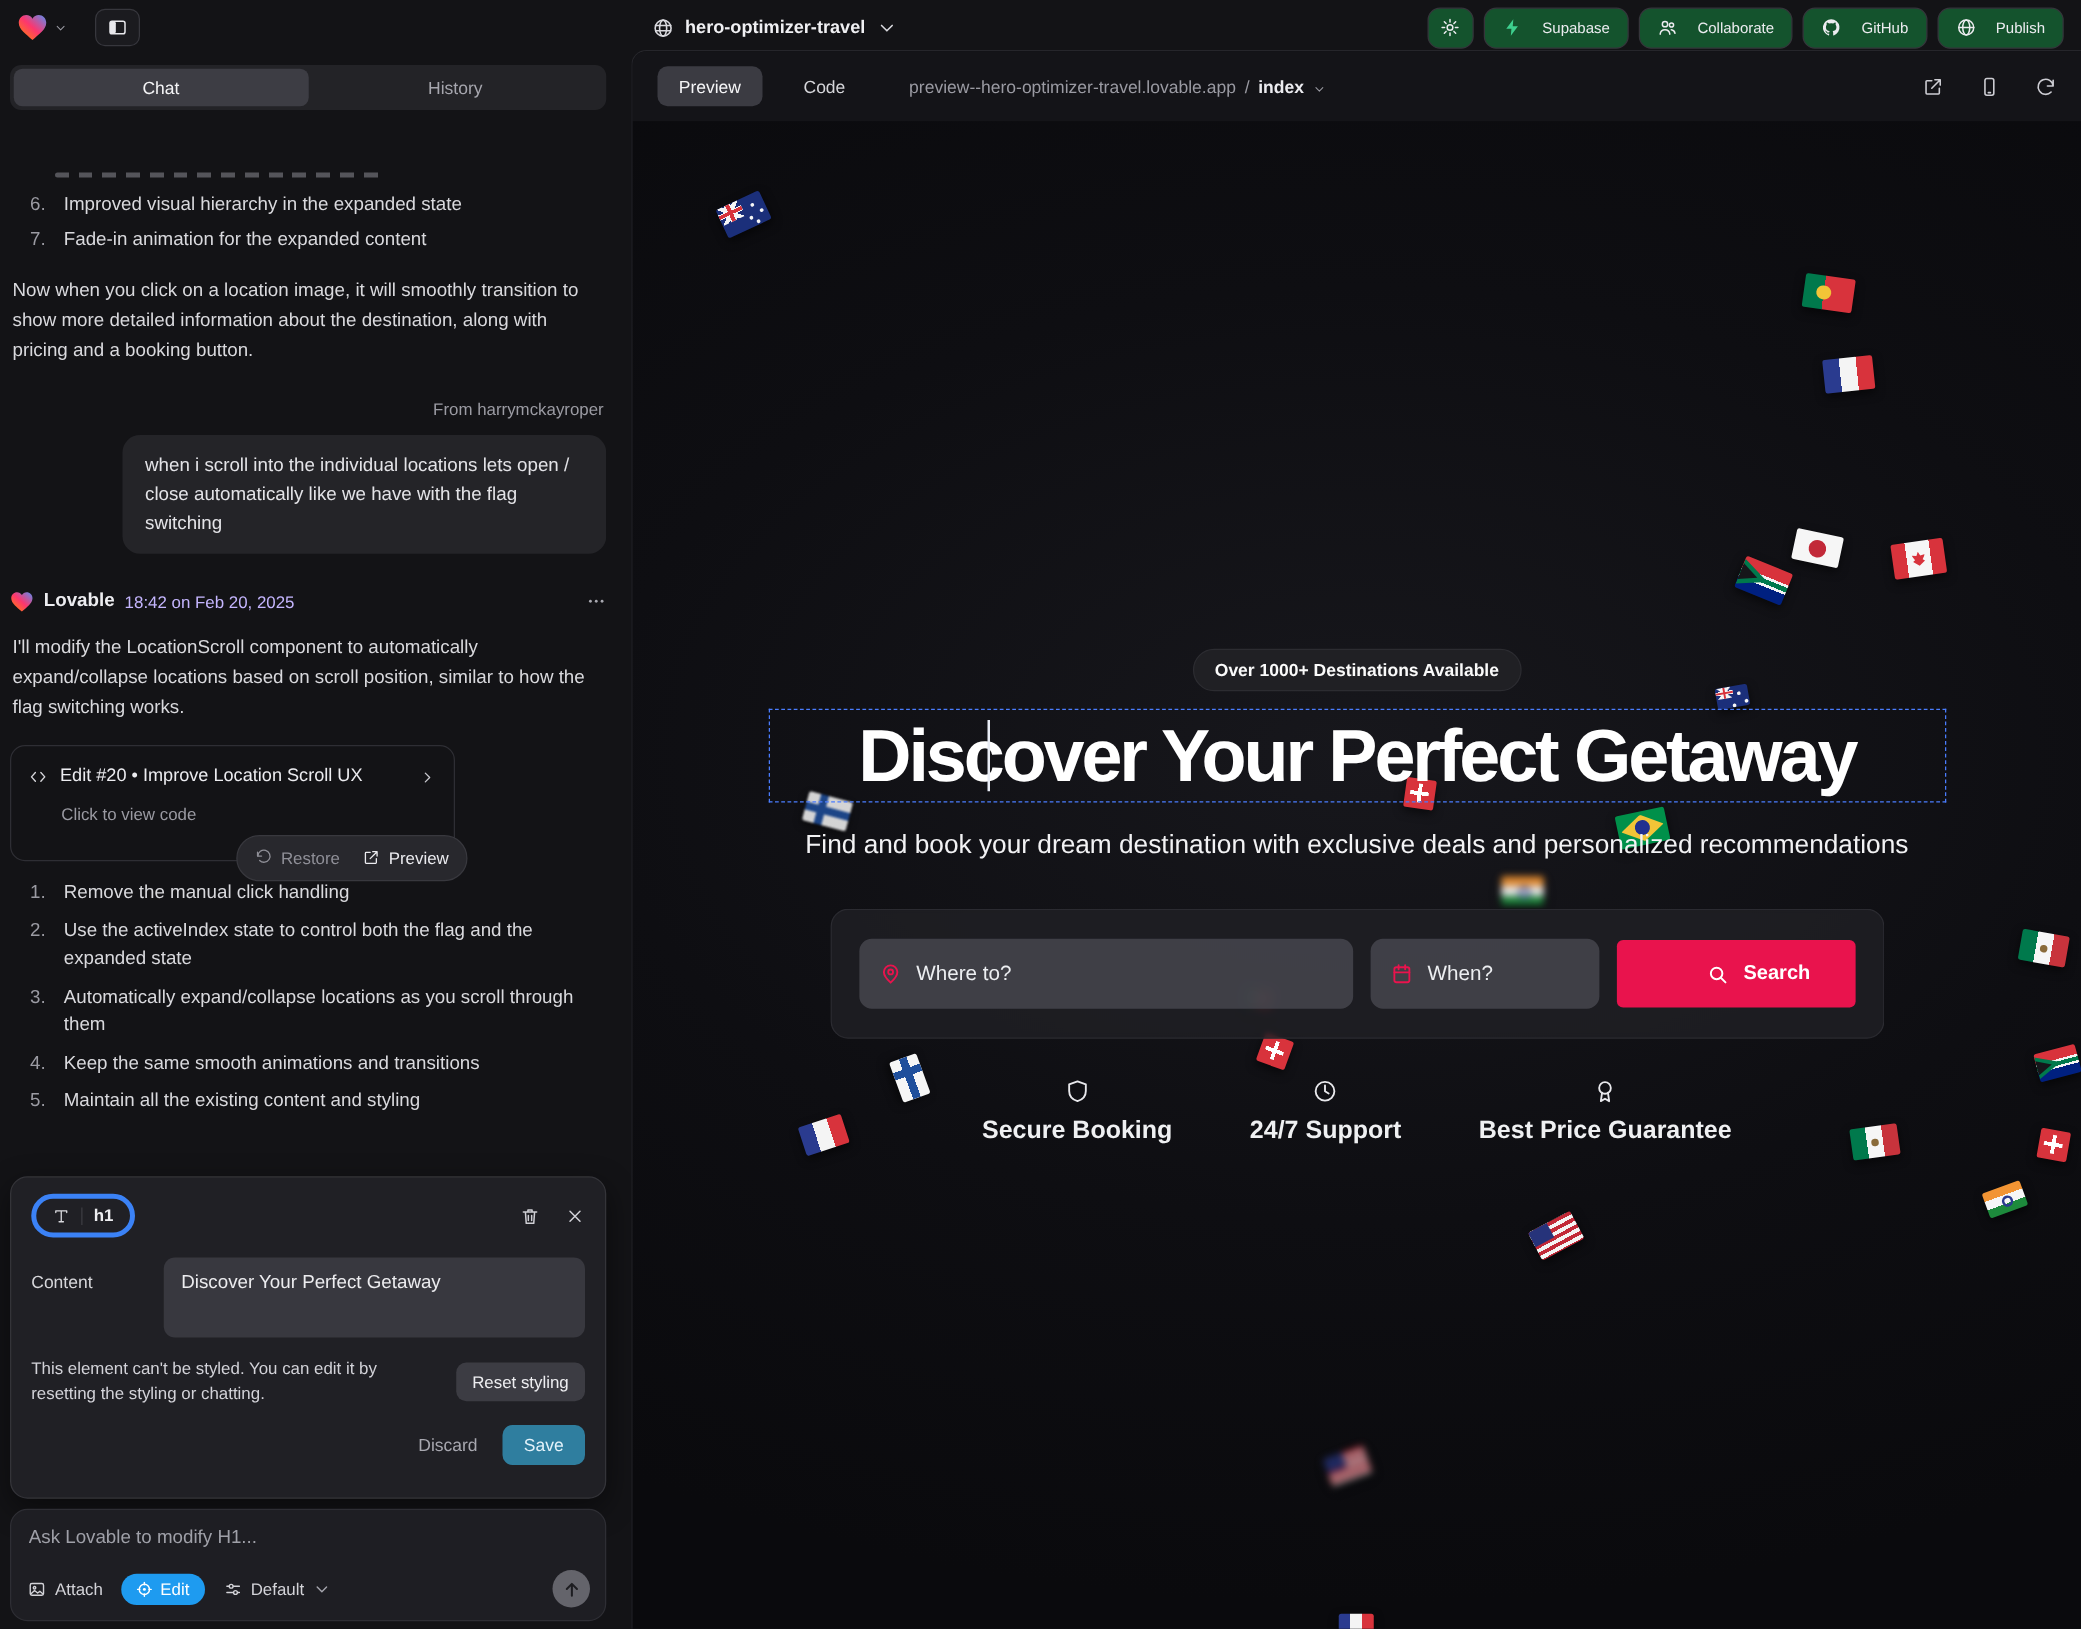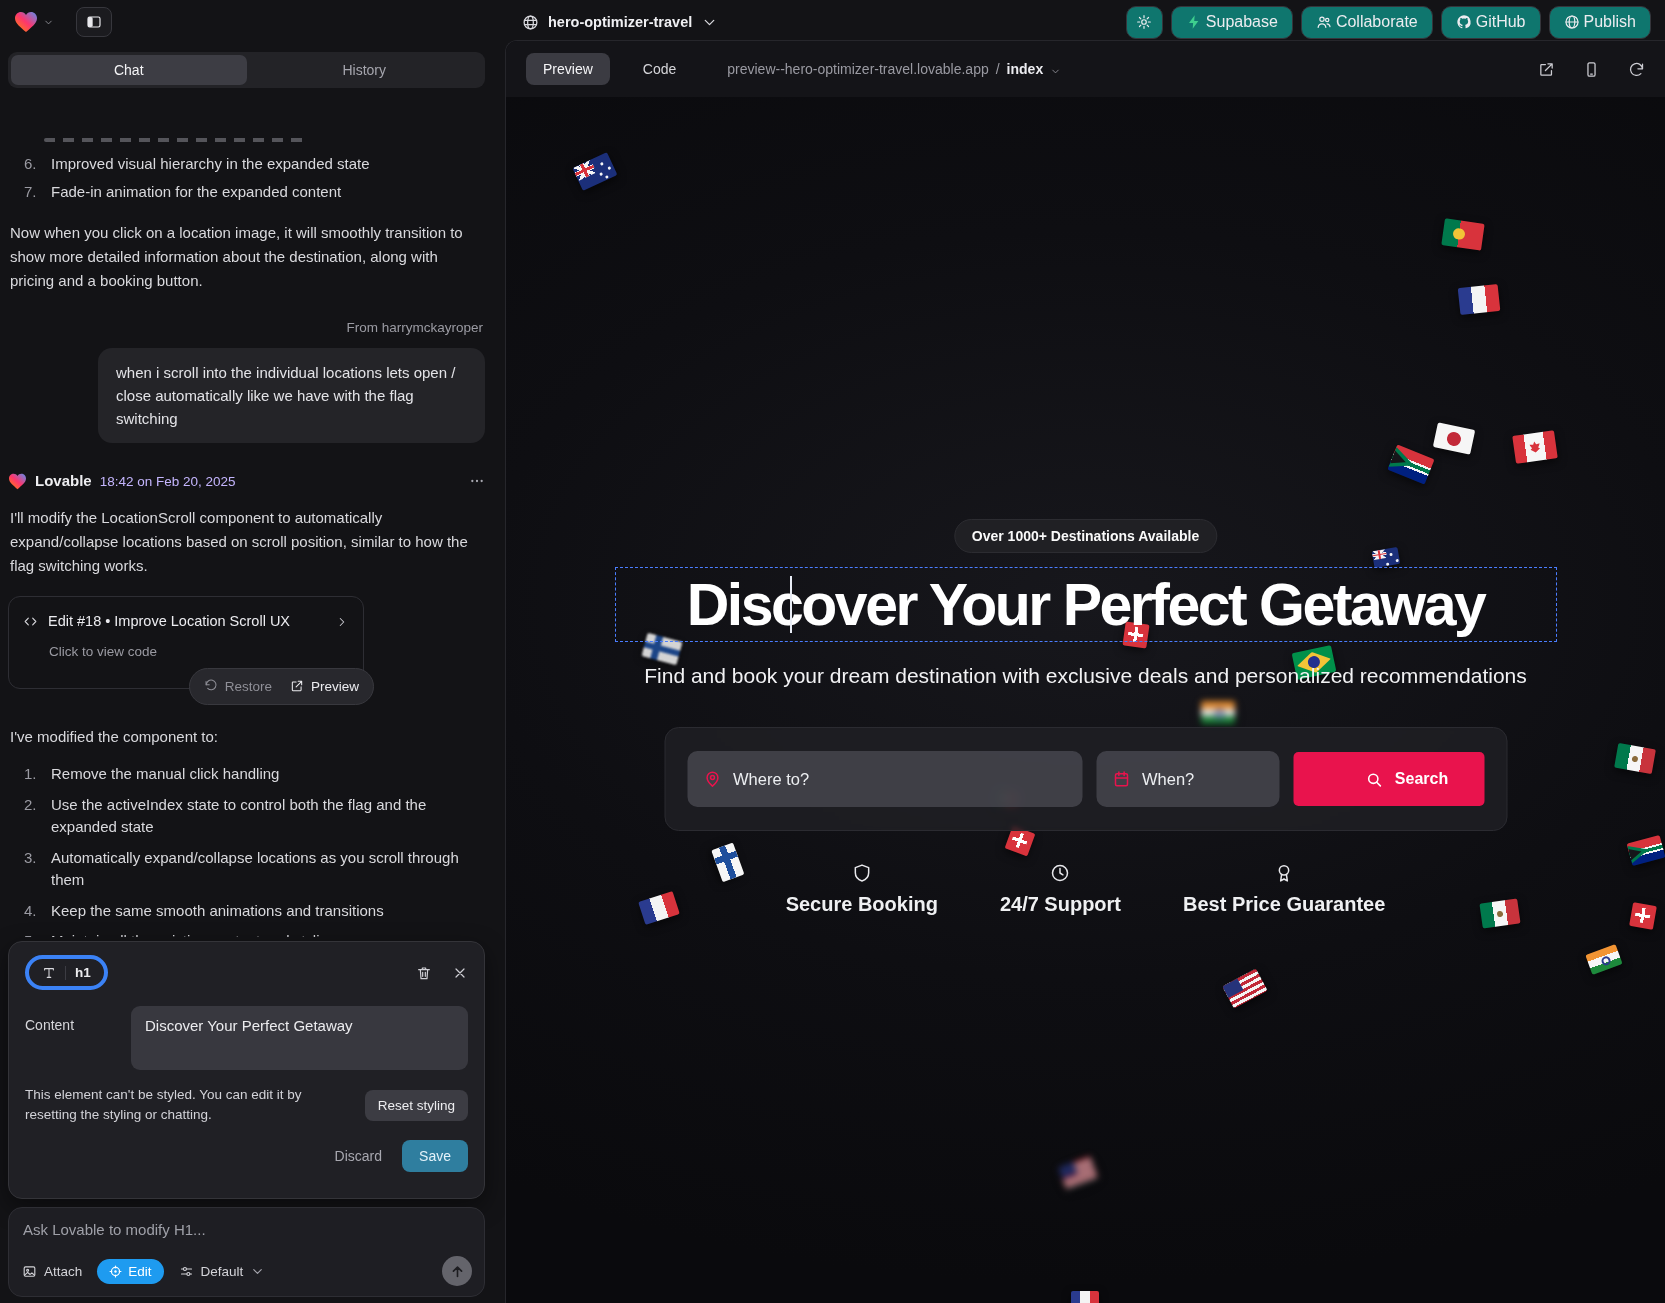--- a/index.html
+++ b/index.html
@@ -12,21 +12,21 @@
 
   
   #topbar{position:absolute;top:0;left:0;right:0;height:44px;display:flex;align-items:center;padding:0 14px;gap:8px;z-index:30;}
   .logo-wrap{display:flex;align-items:center;gap:5px;margin-right:14px;}
   .logo{width:24px;height:22px;}
   .chev-sm{width:11px;height:11px;color:#9a9aa2;}
   .sq-btn{width:36px;height:30px;border:1px solid #37373d;background:#1b1b1f;border-radius:8px;display:flex;align-items:center;justify-content:center;color:#e8e8ec;cursor:pointer;}
   .project{position:absolute;left:522px;display:flex;align-items:center;gap:9px;font-size:14.5px;font-weight:700;color:#f0f0f3;}
   .project .ic{width:17px;height:17px;color:#d9d9de;}
   .tb-right{margin-left:auto;display:flex;align-items:center;gap:8px;}
-  .tb-btn{height:33px;display:flex;align-items:center;gap:4px;padding:0 14px;border:1px solid #35353b;background:#0f766e;border-radius:10px;font-size:16px;color:#ececf0;cursor:pointer;white-space:nowrap;}
+  .tb-btn{height:33px;display:flex;align-items:center;gap:16px;padding:0 14px;border:1px solid #35353b;background:#14532d;border-radius:10px;font-size:12px;color:#ececf0;cursor:pointer;white-space:nowrap;}
   .tb-btn .ic{width:16px;height:16px;}
   .gear{width:37px;padding:0;justify-content:center;}
 
   
   #sidebar{position:absolute;top:44px;left:0;width:505px;bottom:0;padding:8px 20px 4px 8px;}
   .tabbar{display:flex;background:#232327;border-radius:9px;padding:3px;margin:0 0 10px 0;}
   .tab{flex:1;text-align:center;font-size:14px;padding:7px 5px;border-radius:7px;color:#a6a6ae;cursor:pointer;}
   .tab.active{background:#3d3d44;color:#f4f4f6;font-weight:400;}
   .chat{position:absolute;top:92px;left:8px;right:20px;bottom:366px;overflow:hidden;font-size:15px;line-height:1.6;color:#d9d9dd;}
   .cutline{height:4px;margin:2px 0 10px 36px;width:55%;opacity:.55;border-radius:2px;
@@ -299,21 +299,21 @@
     </div>
     <p class="para" style="margin-top:13px">I'll modify the LocationScroll component to automatically expand/collapse locations based on scroll position, similar to how the flag switching works.</p>
 
     <div class="edit-card">
       <div class="ec-row">
         <span class="ic">
             <svg viewBox="0 0 24 24">
               <path d="M8.5 6.5L3.5 12l5 5.5M15.5 6.5l5 5.5-5 5.5"></path>
             </svg>
           </span>
-        <span>Edit #18 • Improve Location Scroll UX</span>
+        <span>Edit #20 • Improve Location Scroll UX</span>
         <span class="ic" style="margin-left:auto;width:14px;height:14px;color:#c9c9cf">
             <svg viewBox="0 0 24 24">
               <path d="M9 6l6 6-6 6"></path>
             </svg>
           </span>
       </div>
       <div class="ec-sub">Click to view code</div>
       <div class="restore-pill">
         <span class="rp-item rp-restore">
           <span class="ic">
@@ -328,21 +328,20 @@
           <span class="ic">
               <svg viewBox="0 0 24 24">
                 <path d="M14 4h6v6M20 4l-9.5 9.5M19 13.5V19a1 1 0 0 1-1 1H5a1 1 0 0 1-1-1V6a1 1 0 0 1 1-1h5.5"></path>
               </svg>
             </span>
           <span>Preview</span>
         </span>
       </div>
     </div>
 
-    <p class="para" style="margin-top:36px">I've modified the component to:</p>
     <div class="steps">
       <div class="numrow">
           <span class="n">1.</span>
           <span>Remove the manual click handling</span>
         </div>
       <div class="numrow">
           <span class="n">2.</span>
           <span>Use the activeIndex state to control both the flag and the expanded state</span>
         </div>
       <div class="numrow">

